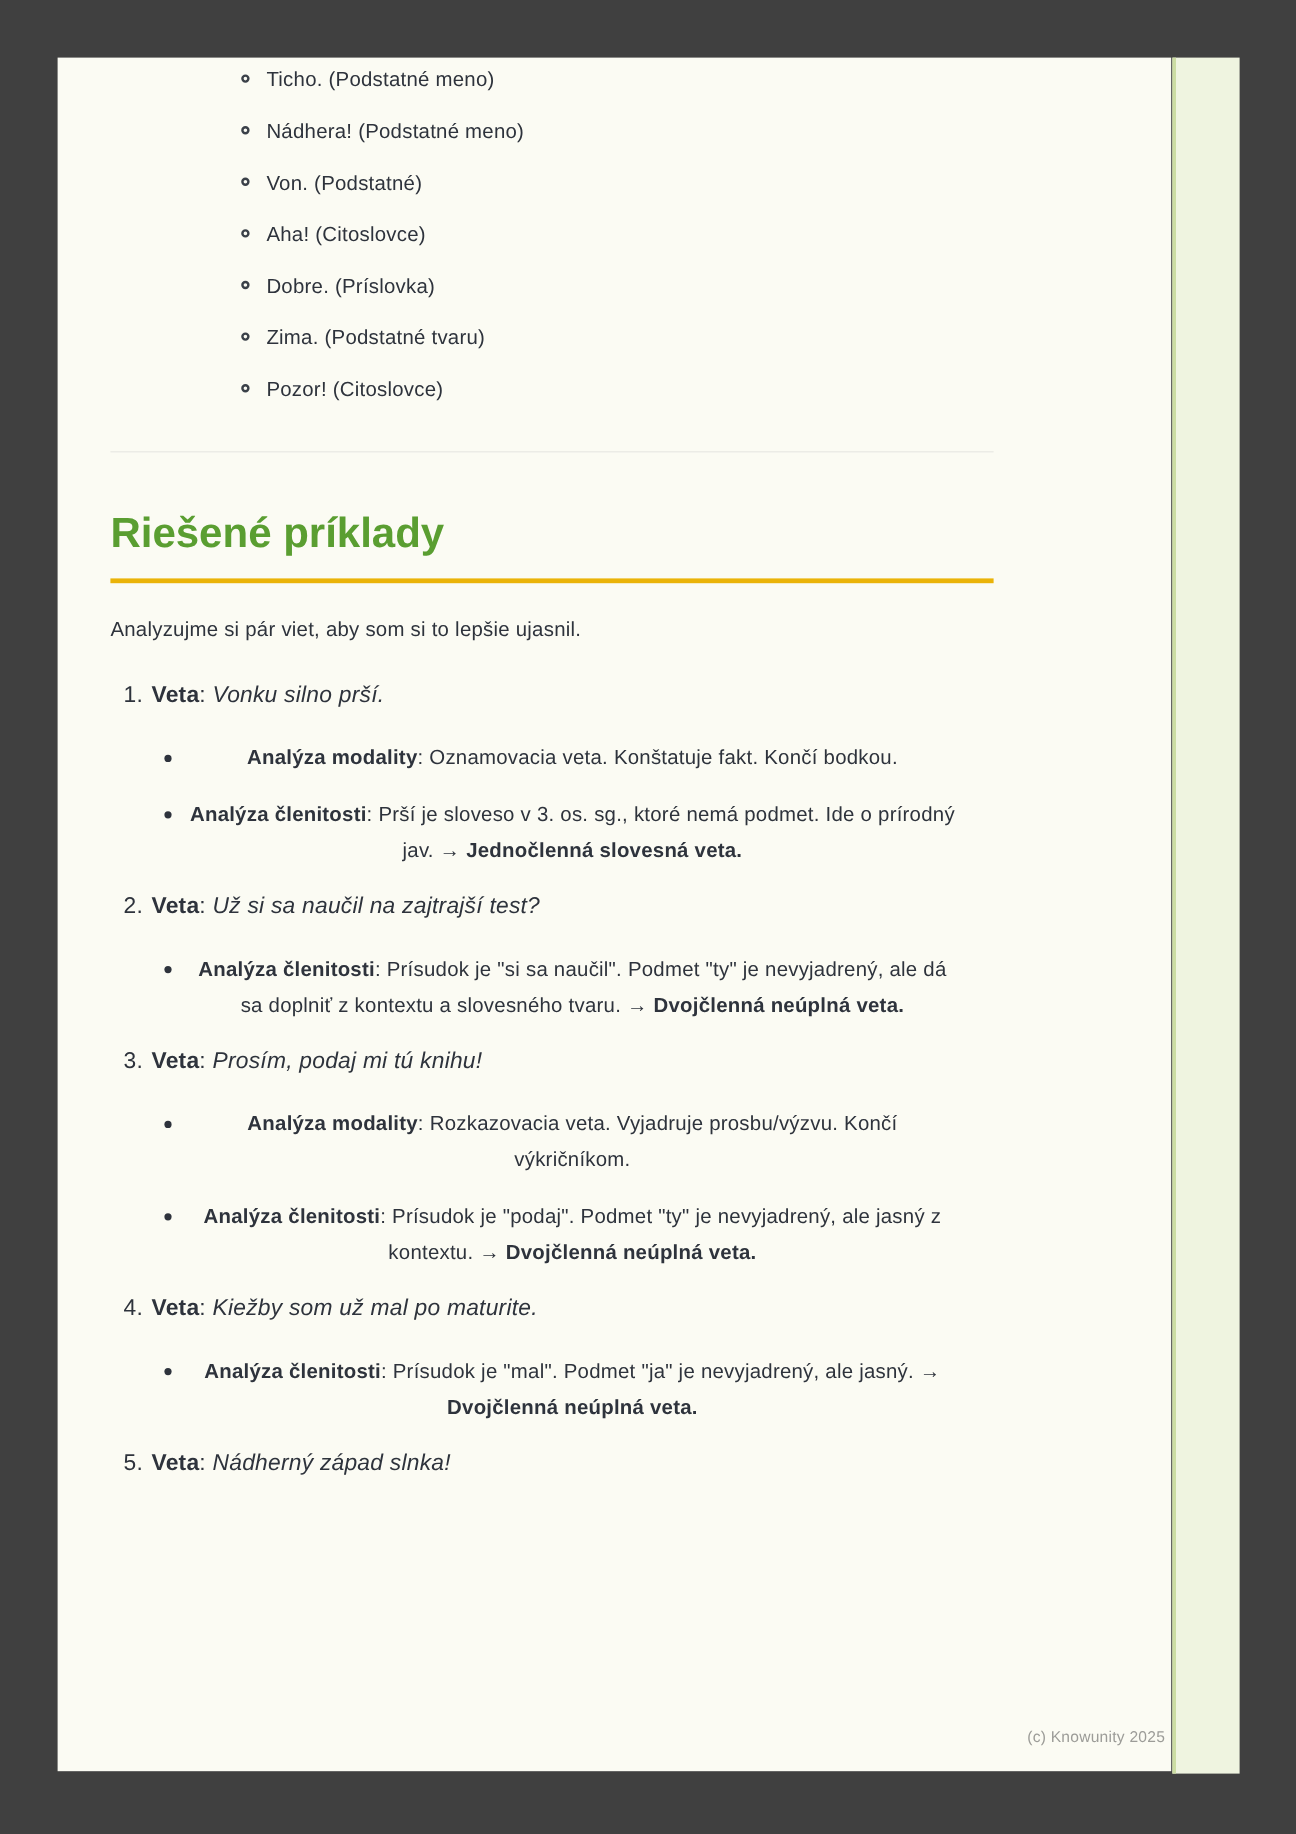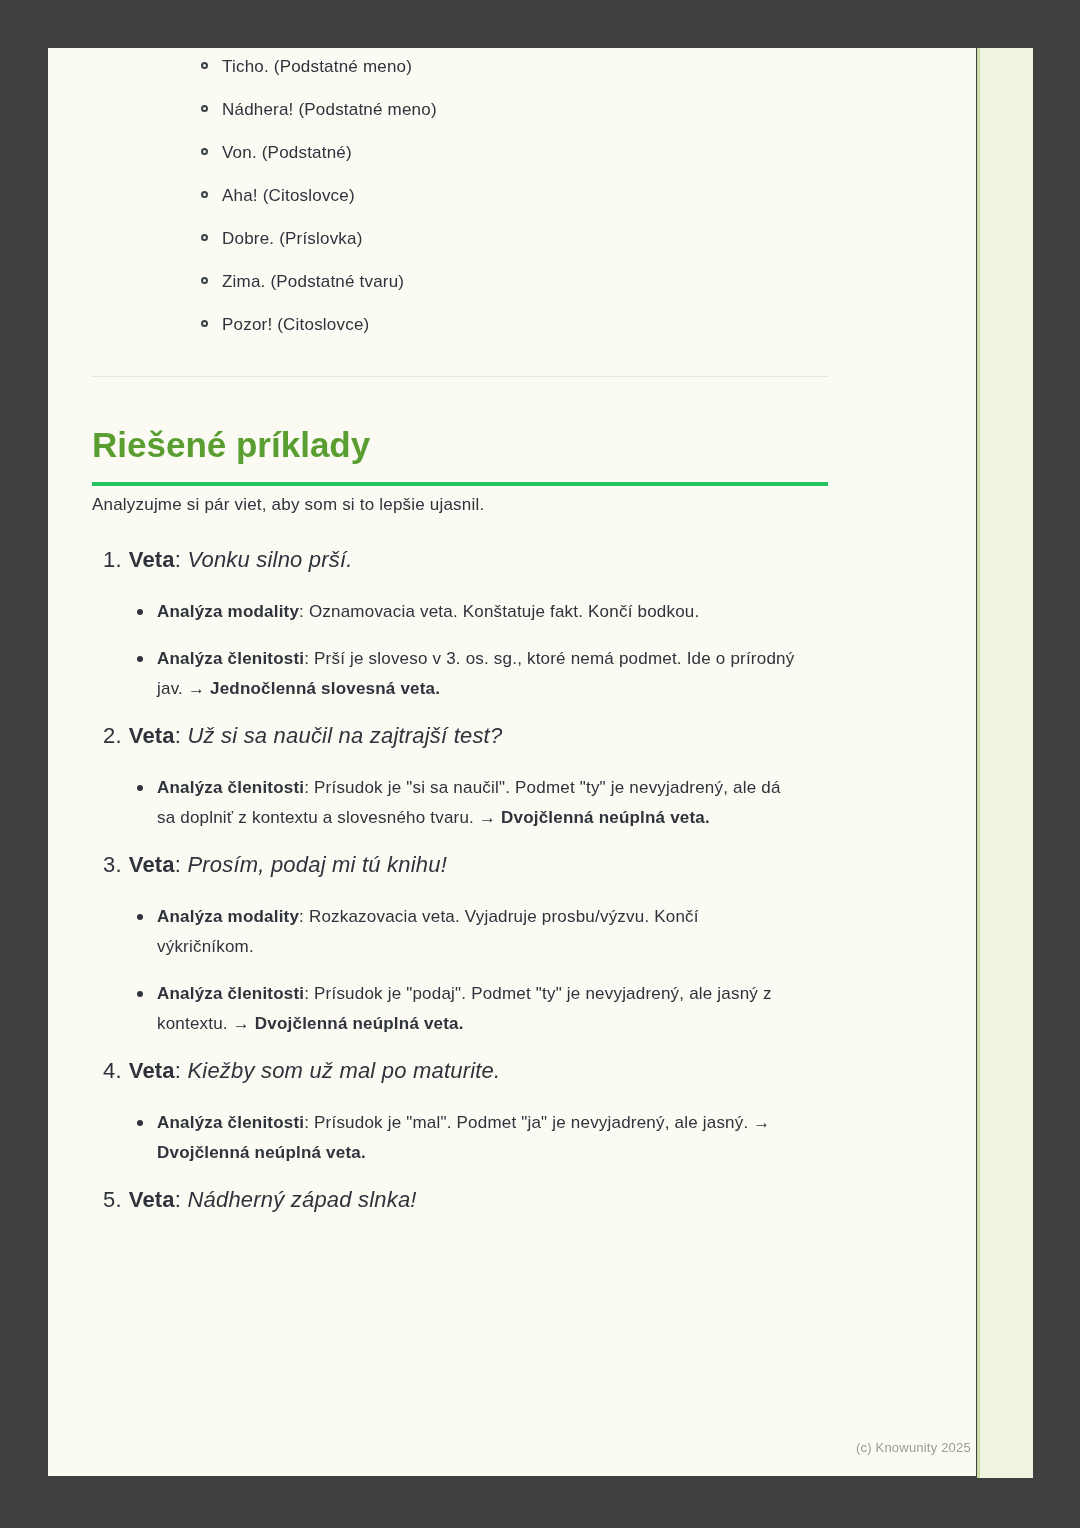--- a/index.html
+++ b/index.html
@@ -24,34 +24,34 @@
   .circle-list li { position:relative; padding-left:130px; margin-bottom:13px; font-size:17px; line-height:30px; letter-spacing:0.2px; }
   .marker-circle {
     position:absolute; left:109px; top:10px; width:7px; height:7px;
     border:2px solid #3a4048; border-radius:50%; background:transparent; display:block;
   }
 
   .divider { border:none; border-top:1px solid #e8e8e3; margin-top:36px; }
 
   .heading {
     margin-top:46px; font-size:35px; line-height:44px; font-weight:800;
-    color:#5a9e31; padding-bottom:15px; border-bottom:4px solid #22c55e;
+    color:#5a9e31; padding-bottom:15px; border-bottom:4px solid #eab308;
   }
 
-  .intro { margin-top:4px; }
+  .intro { margin-top:24px; }
 
   
   .examples { list-style:none; margin-top:25px; }
   .example { margin-bottom:16px; }
-  .example-line { padding-left:11px; margin-bottom:22px; font-size:22px; line-height:30px; letter-spacing:0.2px; }
+  .example-line { padding-left:11px; margin-bottom:22px; font-size:19px; line-height:30px; letter-spacing:0.2px; }
   .num { margin-right:7px; }
   .bold { font-weight:700; }
   .italic { font-style:italic; }
 
-  .dot-list { list-style:none; }
+  .dot-list { list-style:none;text-align:center; }
   .dot-list li { position:relative; padding-left:65px; margin-bottom:17px; max-width:705px; font-size:17px; line-height:30px; letter-spacing:0.2px; }
   .dot-list .bullet-text { display:inline-block; max-width:640px; vertical-align:top; }
   .dot { position:absolute; left:45px; top:12px; width:6px; height:6px; background:#2e333c; border-radius:50%; display:block; }
   .bullet-text b { font-weight:700; }
 
   .watermark {
     position:absolute; left:856px; top:1440px; font-size:13px; line-height:16px;
     color:#9c9c98; letter-spacing:0.2px; z-index:5;
   }
 </style>

